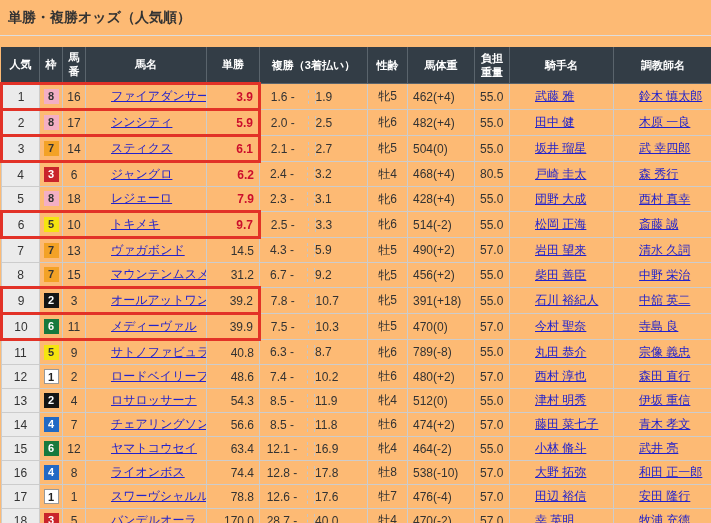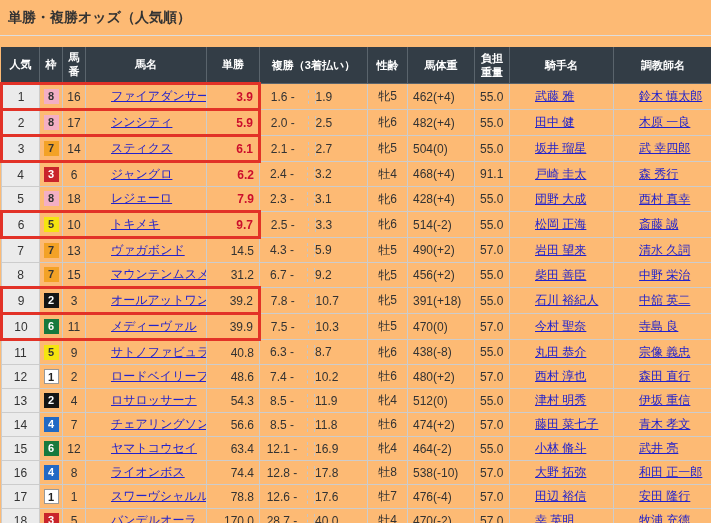--- a/index.html
+++ b/index.html
@@ -151,21 +151,21 @@
     <td class="name"><a class="lnk">ジャングロ</a></td>
     <td class="win hot">6.2</td>
     <td class="place">
       <span class="place-wrap">
         <span class="place-low">2.4 -</span>
         <span class="place-high">3.2</span>
       </span>
     </td>
     <td class="sex">牡4</td>
     <td class="weight">468(+4)</td>
-    <td class="load">91.1</td>
+    <td class="load">80.5</td>
     <td class="jockey"><a class="lnk">戸崎 圭太</a></td>
     <td class="trainer"><a class="lnk">森 秀行</a></td>
   </tr>
         <tr>
     <td class="rank">5</td>
     <td class="frame"><span class="badge f8">8</span></td>
     <td class="num">18</td>
     <td class="name"><a class="lnk">レジェーロ</a></td>
     <td class="win hot">7.9</td>
     <td class="place">
@@ -276,21 +276,21 @@
     <td class="num">9</td>
     <td class="name"><a class="lnk">サトノファビュラス</a></td>
     <td class="win">40.8</td>
     <td class="place">
       <span class="place-wrap">
         <span class="place-low">6.3 -</span>
         <span class="place-high">8.7</span>
       </span>
     </td>
     <td class="sex">牝6</td>
-    <td class="weight">438(-8)</td>
+    <td class="weight">789(-8)</td>
     <td class="load">55.0</td>
     <td class="jockey"><a class="lnk">丸田 恭介</a></td>
     <td class="trainer"><a class="lnk">宗像 義忠</a></td>
   </tr>
         <tr>
     <td class="rank">12</td>
     <td class="frame"><span class="badge f1">1</span></td>
     <td class="num">2</td>
     <td class="name"><a class="lnk">ロードベイリーフ</a></td>
     <td class="win">48.6</td>

